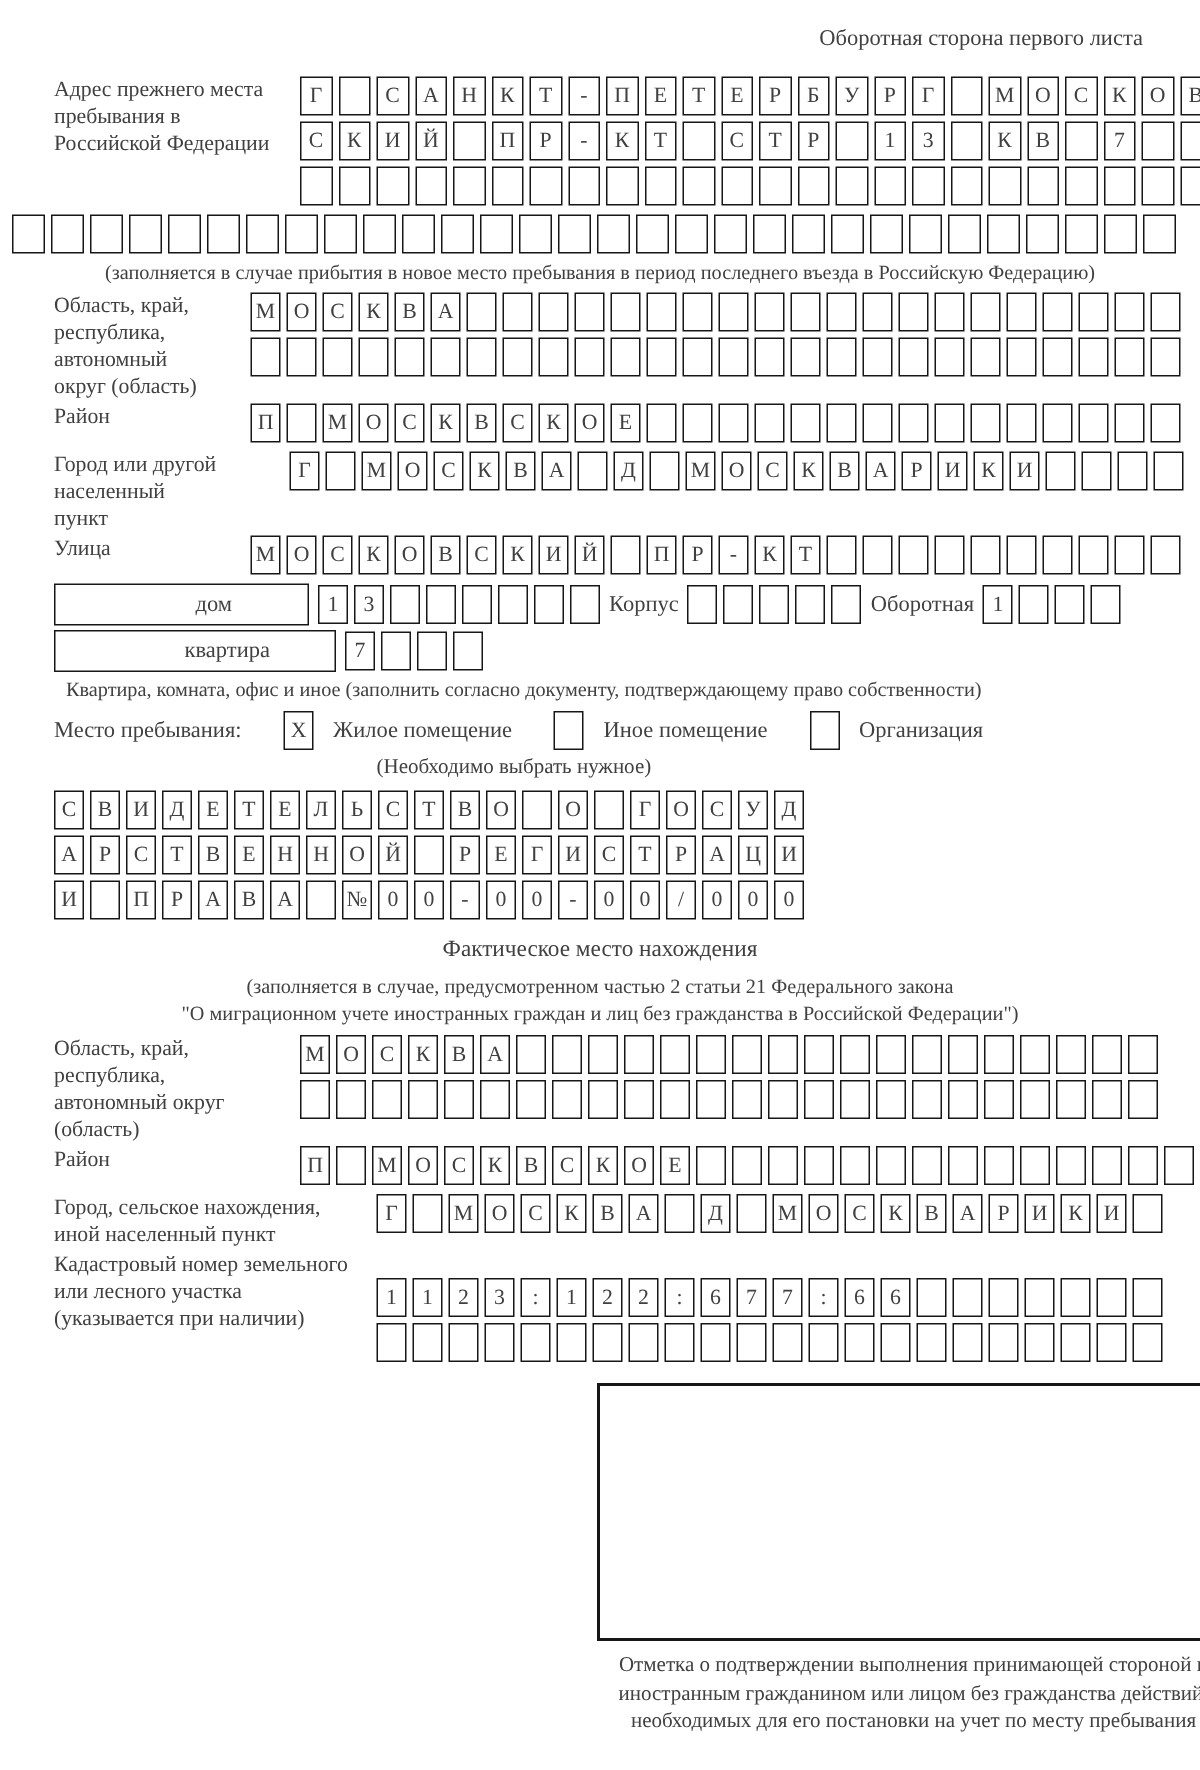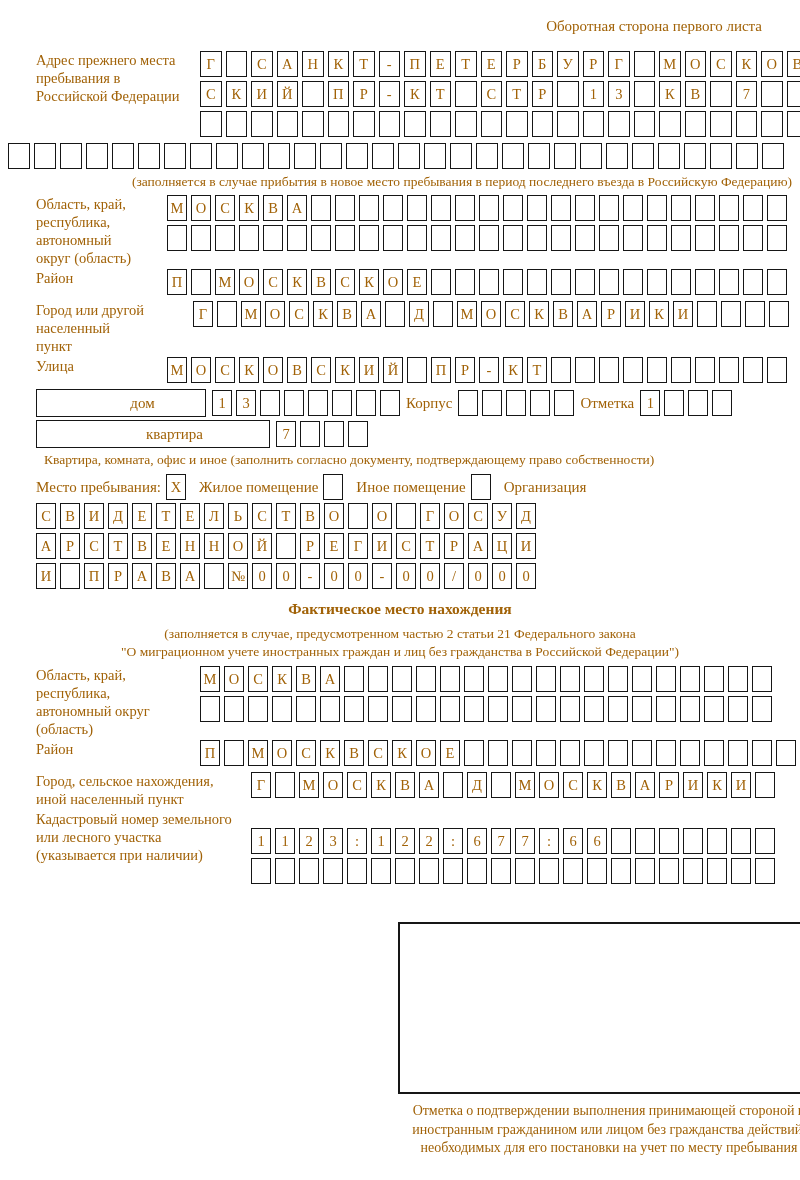--- a/index.html
+++ b/index.html
@@ -1,39 +1,39 @@
 <!DOCTYPE html>
 <html><head>
 <meta charset="utf-8">
 <style>
   html,body{margin:0;padding:0;background:#fff;}
-  .page{width:800px;height:1180px;position:relative;background:#fff;color:#a16207;
+  .page{width:800px;height:1180px;position:relative;background:#fff;color:#404040;
         font-family:"Liberation Serif","DejaVu Serif",serif;box-sizing:border-box;
         padding:14px 8px;overflow:hidden;}
   .title-right{text-align:right;font-size:15px;margin:4px 30px 16px 0;}
   .field{display:flex;gap:19px;margin-left:28px;margin-bottom:2px;}
   .label{font-size:14.5px;line-height:18px;flex:none;}
   .w145{width:145px}.w112{width:112px}.w215{width:215px}.w196{width:196px}
   .rows{flex:1;}
   .grid{display:flex;gap:4px;margin-bottom:4px;}
   .cell{width:20px;height:26px;border:1.6px solid #161616;box-sizing:border-box;
         display:flex;align-items:center;justify-content:center;font-size:14.5px;flex:none;}
   .g25 .cell{width:21.5px}
   .g26 .cell{width:22px}
   .indent26{margin-left:26px}
-  .caption{font-size:13.5px;text-align:right;margin:0 0 4px 0;line-height:18px;}
+  .caption{font-size:13.5px;text-align:center;margin:0 0 4px 0;line-height:18px;}
   .header2{font-weight:bold;font-size:16px;text-align:center;margin:8px 0 6px 0;line-height:19px;}
-  .subheader{font-weight:bold;font-size:15.5px;text-align:center;margin:6px 0 6px 0;line-height:20px;}
+  .subheader{font-weight:normal;font-size:15.5px;text-align:center;margin:6px 0 6px 0;line-height:20px;}
   .note-c{font-size:13.5px;text-align:center;line-height:18px;margin:0;}
   .dom-row{display:flex;align-items:center;gap:6px;margin-left:28px;margin-bottom:3px;}
   .wide-box{border:1.6px solid #161616;height:28px;box-sizing:border-box;display:flex;
             align-items:center;justify-content:center;font-size:15px;flex:none;padding-left:43px;}
-  .wb170{width:170px}.wb202{width:234px}
+  .wb170{width:170px}.wb202{width:188px}
   .inline-label{font-size:15px;white-space:nowrap;}
-  .mesto{display:flex;align-items:center;gap:5px;margin:5px 0 3px 28px;font-size:15px;}
+  .mesto{display:flex;align-items:center;gap:28px;margin:5px 0 3px 28px;font-size:15px;}
   .mesto .opt{display:flex;align-items:center;gap:13px;}
   .mesto-note{font-size:14px;margin:0 0 6px 243px;line-height:18px;}
   .stamp-wrap{position:absolute;left:398px;top:922px;width:422px;}
   .stamp-box{height:172px;border:2px solid #161616;box-sizing:border-box;}
   .stamp-caption{font-size:14px;line-height:18.5px;text-align:center;margin-top:8px;}
 </style>
 </head>
 <body>
 
 <div class="page">
@@ -334,21 +334,21 @@
         <span class="cell"></span>
       </div>
     <span class="inline-label">Корпус</span>
     <div class="grid" style="margin-bottom:0">
         <span class="cell"></span>
         <span class="cell"></span>
         <span class="cell"></span>
         <span class="cell"></span>
         <span class="cell"></span>
       </div>
-    <span class="inline-label">Отметка</span>
+    <span class="inline-label">Оборотная</span>
     <div class="grid" style="margin-bottom:0">
         <span class="cell">1</span>
         <span class="cell"></span>
         <span class="cell"></span>
         <span class="cell"></span>
       </div>
   </div>
 
   <div class="dom-row">
     <div class="wide-box wb202">квартира</div>
@@ -375,20 +375,21 @@
         </span>
       <span>Иное помещение</span>
     </span>
     <span class="opt">
       <span class="grid" style="margin-bottom:0">
           <span class="cell"></span>
         </span>
       <span>Организация</span>
     </span>
   </div>
+  <div class="mesto-note">(Необходимо выбрать нужное)</div>
 
   <div class="field">
     <div class="rows">
       <div class="grid">
           <span class="cell">С</span>
           <span class="cell">В</span>
           <span class="cell">И</span>
           <span class="cell">Д</span>
           <span class="cell">Е</span>
           <span class="cell">Т</span>

